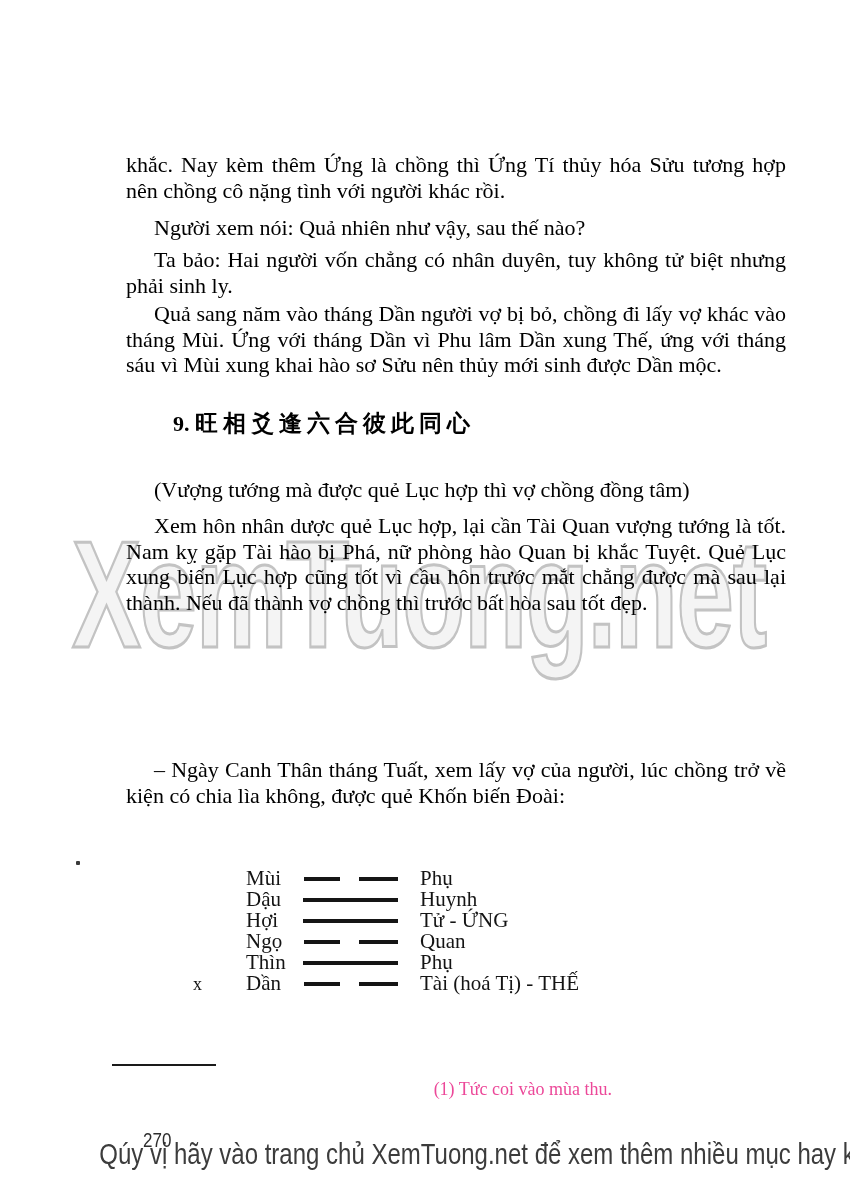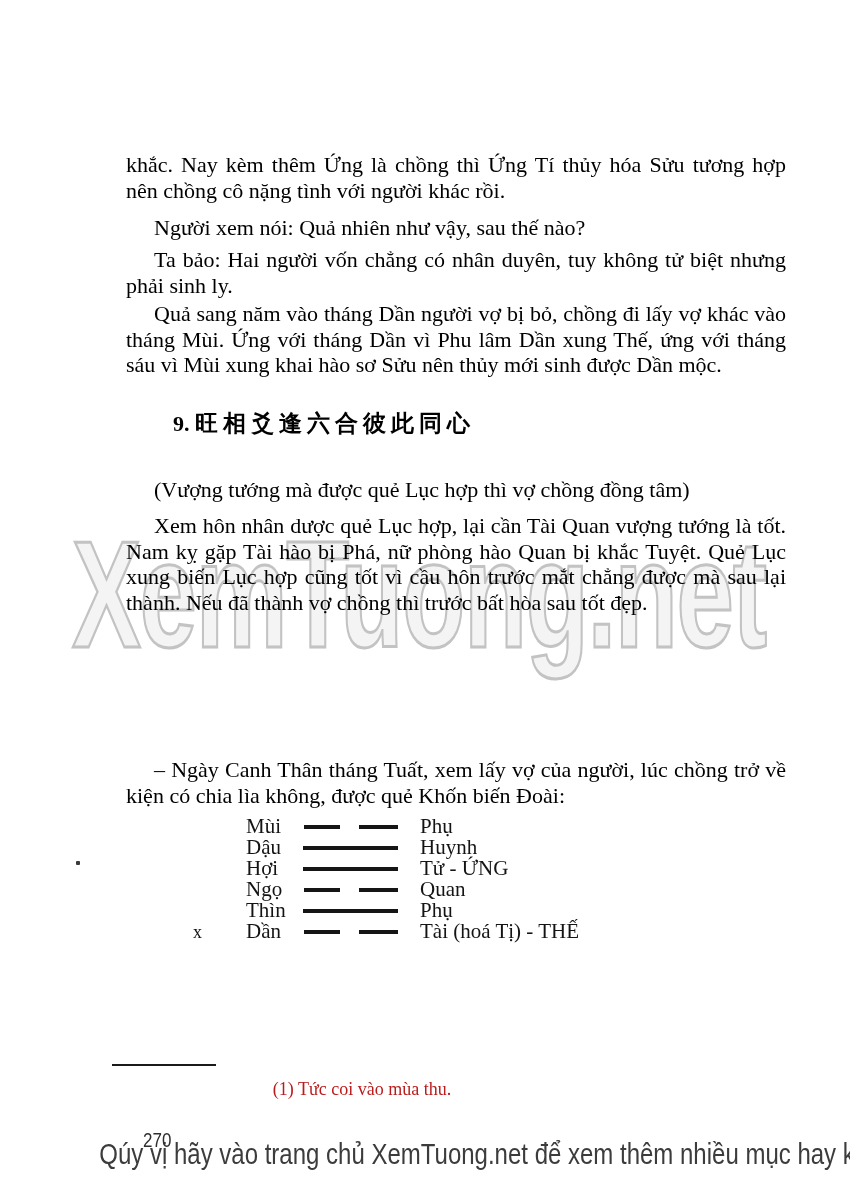--- a/index.html
+++ b/index.html
@@ -17,21 +17,21 @@
   }
   .bodytext {
     position:absolute; left:111px; width:660px; z-index:2;
     font-size:22px; line-height:25.5px; text-align:justify; color:#000000;margin-left:15px;
   }
   .indent { text-indent:28px; }
   .heading { font-weight:700; text-align:left; font-size:22px; }
   .heading .zh { font-family:"DejaVu Sans", sans-serif; letter-spacing:5px; font-size:23px; }
   .single { text-align:left; }
 
-  .hexagram { position:absolute; left:0; top:816px; width:850px; z-index:2;text-align:right; }
+  .hexagram { position:absolute; left:0; top:868px; width:850px; z-index:2;text-align:right; }
   .hexrow { position:relative; height:21px; width:850px; }
   .hexrow .marker {
     position:absolute; left:193px; top:2px; font-size:18px; line-height:18px; color:#141414;
   }
   .hexrow .branch {
     position:absolute; left:246px; top:0; font-size:21px; line-height:21px; color:#141414;
   }
   .hexline { position:absolute; left:303px; top:0; width:95px; height:21px; }
   .hexline::before, .hexline::after {
     content:""; position:absolute; top:9px; height:4px; background:#151515;
@@ -45,21 +45,21 @@
     white-space:nowrap; color:#141414;
   }
   .hexrow .role b { font-weight:400; }
 
   .footnote-rule {
     position:absolute; left:112px; top:1064px; width:104px; height:0;
     border-top:2px solid #1a1a1a; z-index:2;
   }
   .footnote {
     position:absolute; left:112px; top:1078px; width:500px; z-index:2;
-    font-size:18px; line-height:22px; text-align:center; color:#b91c1c;
+    font-size:18px; line-height:22px; text-align:right; color:#ec4899;
   }
   .pagenum {
     position:absolute; left:143px; top:1130px; z-index:3;
     font-family:"Liberation Sans", sans-serif; font-size:20px; line-height:20px;
     color:#2e2e2e; transform:scaleX(0.85); transform-origin:left top;
   }
   .banner {
     position:absolute; left:0; top:1137px; width:850px; z-index:2; text-align:center;
   }
   .banner .banner-text {

